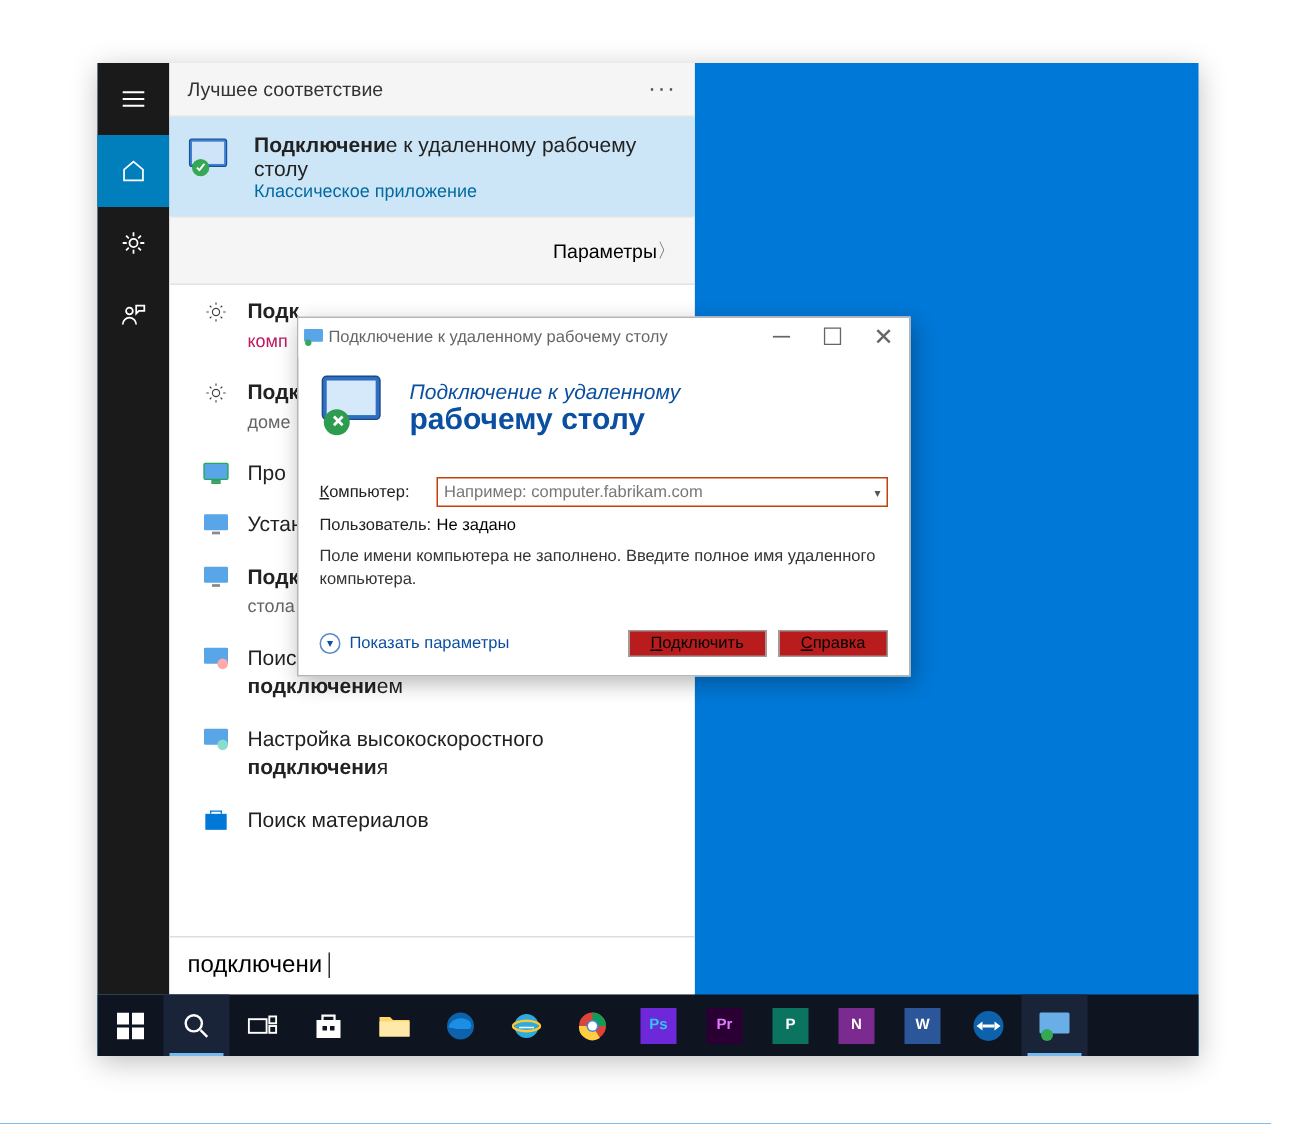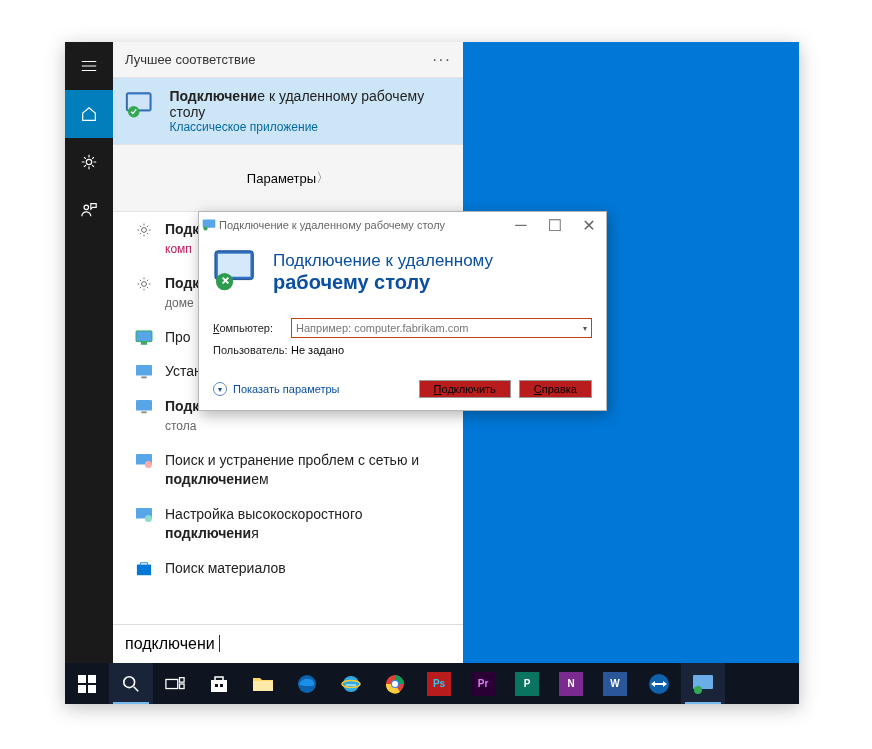--- a/index.html
+++ b/index.html
@@ -12,41 +12,41 @@
 .start-sidebar .sb-btn.active { background: #007fbc; }
 .start-sidebar .sb-btn svg { width: 18px; height: 18px; fill: none; stroke: #fff; stroke-width: 1.3; }
 .start-sidebar .sb-btn.menu svg { stroke: #fff; }
 .start-content { flex: 1; background: #f5f5f5; display: flex; flex-direction: column; position: relative; }
 .bestmatch-hdr { height: 36px; padding: 0 12px; display: flex; align-items: center; justify-content: space-between; border-bottom: 1px solid #e3e3e3; background: #f5f5f5; font-size: 13px; color: #333; }
 .bestmatch-hdr .more { font-size: 16px; letter-spacing: 1px; color: #555; cursor: pointer; }
 .bestmatch-item { background: #cde6f7; padding: 10px 12px; display: flex; gap: 10px; cursor: pointer; }
 .bestmatch-item .bm-icon { width: 36px; height: 36px; display: flex; align-items: center; justify-content: center; }
 .bm-title { font-size: 14px; color: #222; }
 .bm-sub { font-size: 12px; color: #0369a1; }
-.params-hdr { padding: 24px 12px; border-top: 1px solid #e3e3e3; border-bottom: 1px solid #e3e3e3; display: flex; align-items: center; justify-content: center; font-size: 13px; background: #f5f5f5; cursor: pointer; }
+.params-hdr { padding: 13px 12px; border-top: 1px solid #e3e3e3; border-bottom: 1px solid #e3e3e3; display: flex; align-items: center; justify-content: flex-end; font-size: 13px; background: #f5f5f5; cursor: pointer; }
 .params-hdr .chev { color: #666; }
 .results { flex: 1; overflow: hidden; background: #fff; }
 .result-item { display: flex; gap: 10px; padding: 8px 20px; font-size: 14px; color: #222; cursor: pointer; }
 .result-item .ri-icon { width: 22px; display: flex; justify-content: center; padding-top: 2px; }
 .result-item .ri-text { flex: 1; line-height: 1.35; }
 .result-item b { font-weight: 600; }
 .searchbox { border-top: 1px solid #ddd; padding: 10px 12px; font-size: 16px; background: #fff; }
 .searchbox .caret { border-right: 1px solid #333; animation: blink 1s step-end infinite; }
 @keyframes blink { 50% { border-color: transparent; } }
 
 .rdp { position: absolute; left: 133px; top: 169px; width: 409px; background: #fff; border: 1px solid #b5b5b5; box-shadow: 2px 4px 14px rgba(0,0,0,.3); }
 .rdp-titlebar { height: 26px; display: flex; align-items: center; background: #fff; }
 .rdp-titlebar .tb-icon { width: 20px; display: flex; justify-content: center; }
 .rdp-titlebar .tb-title { flex: 1; font-size: 11px; color: #666; }
 .rdp-titlebar .tb-controls { display: flex; }
 .rdp-titlebar .tb-btn { width: 34px; height: 26px; display: flex; align-items: center; justify-content: center; cursor: pointer; color: #666; }
 .rdp-header { display: flex; gap: 12px; padding: 10px 14px 6px; align-items: center; }
 .rdp-header .hdr-icon { width: 48px; height: 48px; }
 .rdp-header-txt { color: #0a4fa0; }
-.rdp-header-l1 { font-size: 17px; }
+.rdp-header-l1 { font-size: 14px; font-style: italic; }
 .rdp-header-l2 { font-size: 20px; font-weight: 600; }
 .rdp-body { padding: 10px 14px; font-size: 11px; }
 .rdp-row { display: flex; align-items: center; margin: 6px 0; }
 .rdp-row .lbl { width: 78px; color: #222; }
 .rdp-row .lbl .ul { text-decoration: underline; }
 .rdp-combo { flex: 1; border: 1px solid #c2410c; height: 20px; display: flex; align-items: center; justify-content: space-between; padding: 0 4px; font-size: 11px; color: #777; background: #fff; cursor: pointer; }
 .rdp-combo .tri { font-size: 8px; color: #555; }
 .rdp-msg { font-size: 11px; color: #333; margin: 8px 0; line-height: 1.35; }
 .rdp-footer { display: flex; align-items: center; padding: 8px 14px 12px; gap: 8px; }
 .rdp-showopt { flex: 1; display: flex; align-items: center; gap: 6px; color: #0a4fa0; font-size: 11px; cursor: pointer; }
@@ -235,20 +235,21 @@
         <div class="lbl"><span class="ul">К</span>омпьютер:</div>
         <div class="rdp-combo">
           <span>Например: computer.fabrikam.com</span>
           <span class="tri">▾</span>
         </div>
       </div>
       <div class="rdp-row">
         <div class="lbl">Пользователь:</div>
         <div>Не задано</div>
       </div>
+      <div class="rdp-msg">Поле имени компьютера не заполнено. Введите полное имя удаленного компьютера.</div>
     </div>
     <div class="rdp-footer">
       <div class="rdp-showopt">
         <span class="circ">▾</span>
         <span><span class="ul">П</span>оказать <span class="ul">п</span>араметры</span>
       </div>
       <button class="rdp-btn"><span class="ul">П</span>одключить</button>
       <button class="rdp-btn"><span class="ul">С</span>правка</button>
     </div>
   </div>
@@ -321,21 +322,21 @@
           <svg width="20" height="20" viewBox="0 0 20 20">
             <circle cx="10" cy="10" r="9" fill="#db4437"></circle>
             <path d="M10 1a9 9 0 019 9h-9z" fill="#0f9d58"></path>
             <path d="M10 10l5 8A9 9 0 011 10z" fill="#ffcd40"></path>
             <circle cx="10" cy="10" r="4" fill="#4285f4"></circle>
             <circle cx="10" cy="10" r="3" fill="#fff"></circle>
           </svg>
         </div>
       </div>
     <div class="tb-item">
-        <div class="tbic" style="background:#b91c1c;width:24px;height:24px;display:flex;align-items:center;justify-content:center;color:#31c5f0;font-size:10px;font-weight:700">Ps</div>
+        <div class="tbic" style="background:#6d28d9;width:24px;height:24px;display:flex;align-items:center;justify-content:center;color:#31c5f0;font-size:10px;font-weight:700">Ps</div>
       </div>
     <div class="tb-item">
         <div class="tbic" style="background:#2a0034;width:24px;height:24px;display:flex;align-items:center;justify-content:center;color:#e478ff;font-size:10px;font-weight:700">Pr</div>
       </div>
     <div class="tb-item">
         <div class="tbic" style="background:#0b7460;width:24px;height:24px;display:flex;align-items:center;justify-content:center;color:#fff;font-size:10px;font-weight:700">P</div>
       </div>
     <div class="tb-item">
         <div class="tbic" style="background:#7b2a90;width:24px;height:24px;display:flex;align-items:center;justify-content:center;color:#fff;font-size:10px;font-weight:700">N</div>
       </div>

